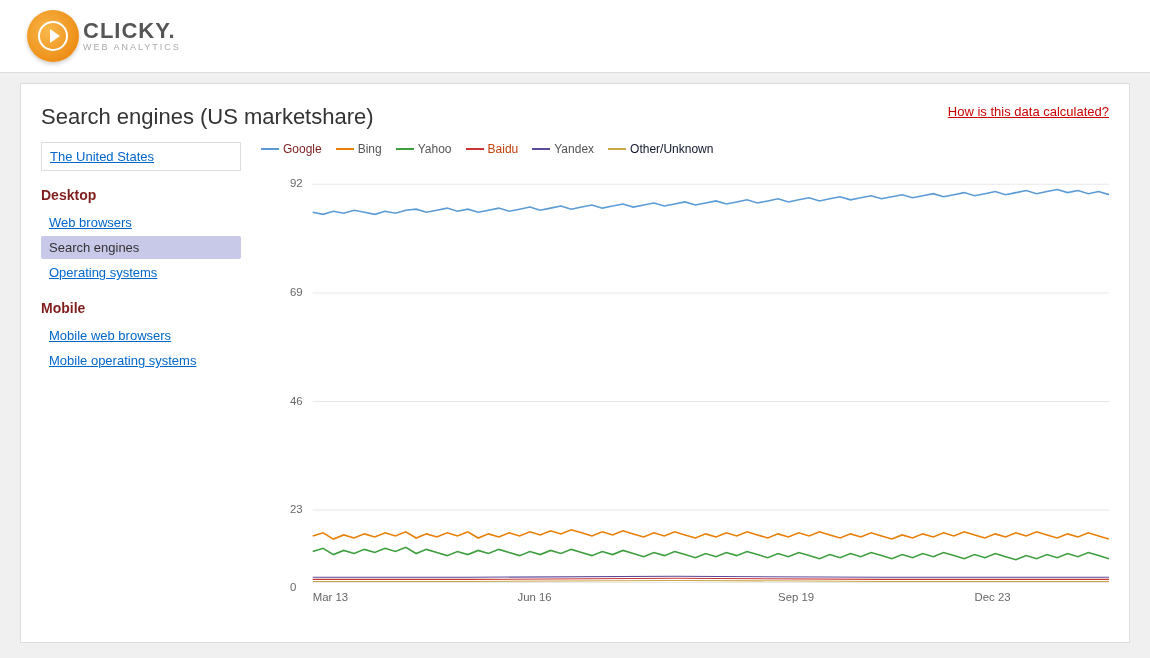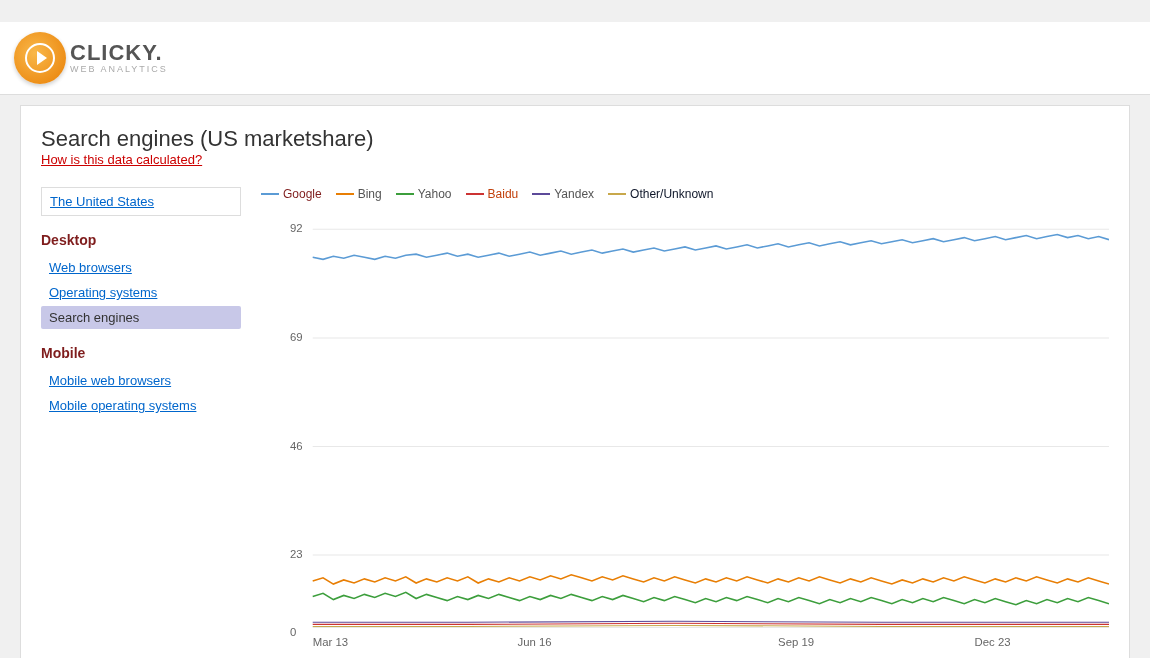--- a/index.html
+++ b/index.html
@@ -1,24 +1,23 @@
 <!DOCTYPE html>
 <html><head>
   <meta charset="utf-8">
   <style>
     * { margin: 0; padding: 0; box-sizing: border-box; }
     body { font-family: Arial, sans-serif; font-size: 13px; background: #f0f0f0; color: #333; }
 
     #header {
       background: #fff;
       border-bottom: 1px solid #ddd;
-      padding: 10px 14px;
-      display: flex;
-      align-items: center;
-      margin-top: 22px;
+      padding: 10px 27px;
+      display: flex;
+      align-items: center;
     }
 
     #logo-container {
       display: flex;
       align-items: center;
       gap: 4px;
     }
 
     #logo-icon {
       width: 52px;
@@ -59,22 +58,21 @@
       margin: 10px 20px;
       padding: 20px;
       min-height: 560px;
       border: 1px solid #ddd;
     }
 
     #page-header {
       display: flex;
       justify-content: space-between;
       align-items: flex-start;
-      margin-bottom: 20px;
-      flex-direction: column;
+      margin-bottom: 12px;
     }
 
     #page-title {
       font-size: 22px;
       font-weight: normal;
       color: #333;
     }
 
     #how-calculated-link {
       color: #cc0000;
@@ -204,22 +202,22 @@
     <a id="how-calculated-link" href="#">How is this data calculated?</a>
   </div>
 
   <div id="content-area">
     <div id="sidebar">
       <a id="region-link" href="#">The United States</a>
 
       <div class="sidebar-section-title">Desktop</div>
 
       <a class="sidebar-link" href="#">Web browsers</a>
+      <a class="sidebar-link active" href="#">Search engines</a>
       <a class="sidebar-link" href="#">Operating systems</a>
-      <a class="sidebar-link active" href="#">Search engines</a>
 
       <div class="sidebar-section-title" style="margin-top:16px;">Mobile</div>
 
       <a class="sidebar-link" href="#">Mobile web browsers</a>
       <a class="sidebar-link" href="#">Mobile operating systems</a>
     </div>
 
     <div id="chart-area">
       <div id="legend">
       <div class="legend-item">

